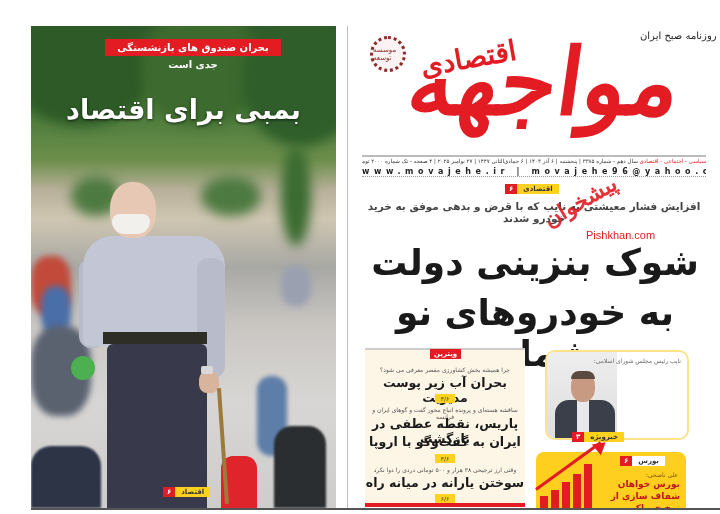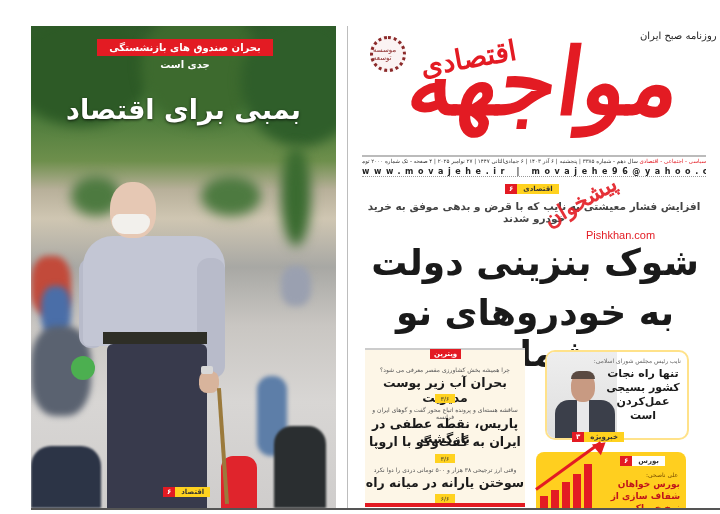--- a/index.html
+++ b/index.html
@@ -9,21 +9,21 @@
   
   .photo-panel {
     position: absolute; left: 31px; top: 26px; width: 305px; height: 482px;
     overflow: hidden;
     background:
       linear-gradient(180deg, #2f5a2a 0%, #4a7a3a 18%, #6e8f4c 28%, #b8b09a 34%, #cfc6b2 40%, #a8a8a4 50%, #c9c6c2 62%, #d8d6d4 78%, #cfcdcc 100%);
   }
   .photo-panel .tree { position: absolute; border-radius: 50%; filter: blur(6px); }
   .photo-panel .crowd { position: absolute; border-radius: 40%; filter: blur(3px); }
   .kicker-red {
-    position: absolute; left: 66px; top: 13px; width: 176px; height: 17px;
+    position: absolute; left: 74px; top: 13px; width: 176px; height: 17px;
     background: #e31b23; color: #fff; font-size: 10px; font-weight: bold;
     text-align: center; line-height: 17px; direction: rtl;
   }
   .photo-headline {
     position: absolute; left: 0; width: 305px; text-align: center;
     color: #fff; font-weight: bold; font-size: 27px; direction: rtl;
     text-shadow: 0 1px 3px rgba(0,0,0,0.7);
   }
   .photo-headline.l1 { top: 36px; }
   .photo-headline.l2 { top: 68px; }
@@ -246,21 +246,20 @@
   <div class="red-rule"></div>
 </div>
 
 <div class="quote-box">
   <div class="quote-photo-bg"></div>
   <div class="quote-person-body"></div>
   <div class="quote-person-shirt"></div>
   <div class="quote-person-head"></div>
   <div class="quote-person-hair"></div>
   <div class="quote-kicker">نایب رئیس مجلس شورای اسلامی:</div>
-  <div class="quote-title">تنها راه نجات کشور بسیجی عمل‌کردن است</div>
 </div>
 <div class="section-tag quote-tag">
   <span class="tag-label">خبرویژه</span>
   <span class="tag-page">۳</span>
 </div>
 
 <div class="stock-box">
   <div class="stock-bars">
     <div class="bar" style="height:12px;"></div>
     <div class="bar" style="height:18px;"></div>

